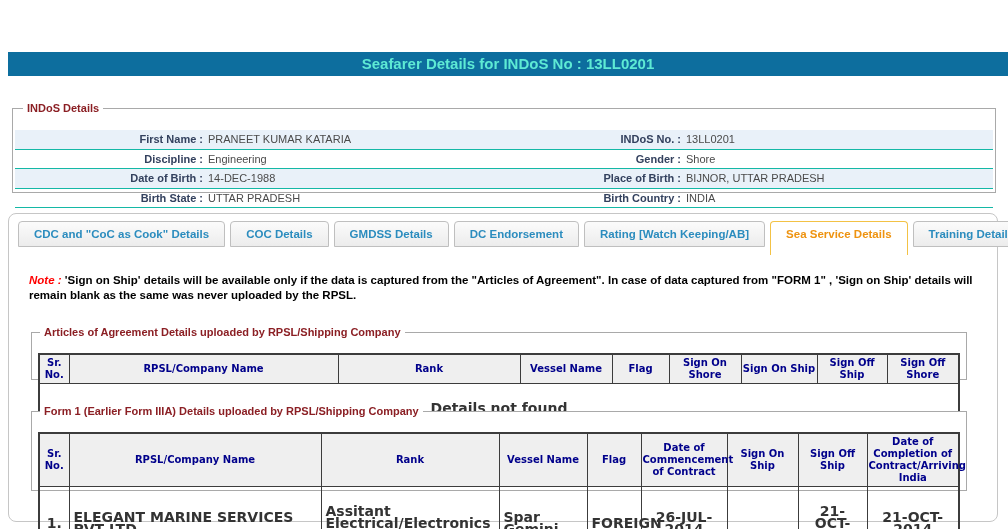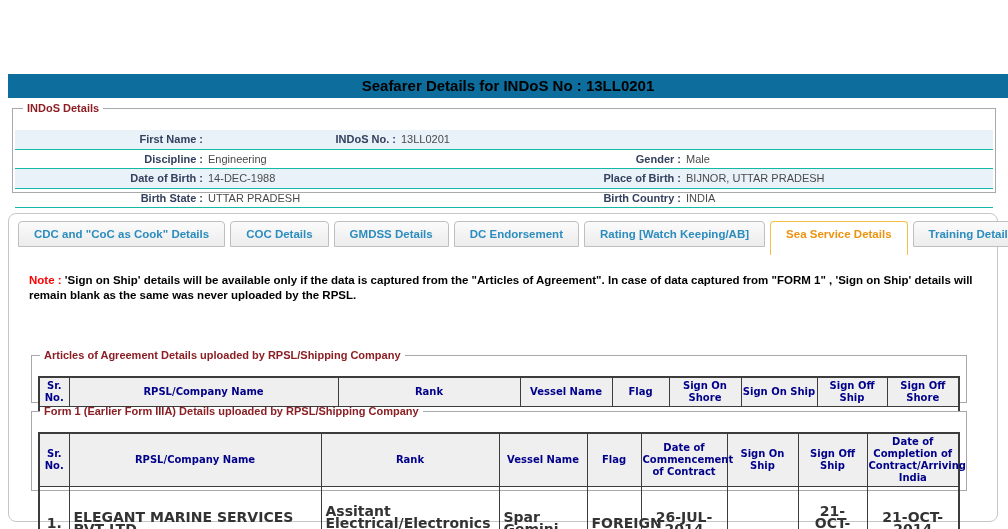--- a/index.html
+++ b/index.html
@@ -1,22 +1,22 @@
 <!DOCTYPE html>
 <html><head>
 <meta charset="utf-8">
 <style>
   * { box-sizing: border-box; margin: 0; padding: 0; }
   html, body { width: 1008px; height: 529px; background: #ffffff; overflow: hidden; }
   body { position: relative; font-family: "Liberation Sans", sans-serif; }
 
   
   .title-bar {
-    position: absolute; left: 8px; top: 74px; width: 1000px; height: 24px;
-    background: #0d6e9e; color: #000000; font-weight: bold; font-size: 15px;
+    position: absolute; left: 8px; top: 52px; width: 1000px; height: 24px;
+    background: #0d6e9e; color: #5eead4; font-weight: bold; font-size: 15px;
     text-align: center; line-height: 24px;
   }
 
   
   fieldset { border: 1px solid #a9a9a9; background: #fff; }
   legend { color: #8b1f24; font-weight: bold; font-size: 11px; margin-left: 8px; padding: 12px 4px; }
 
   .indos-fs { position: absolute; left: 12px; top: 90px; width: 984px; height: 103px; padding: 4px 2px 0 2px; }
   .indos-row { display: flex; height: 19.5px; line-height: 19.5px; font-size: 11px; border-bottom: 1px solid #14b8a6; }
   .indos-row.alt { background: #e9f1f9; }
@@ -43,24 +43,24 @@
   .tab.active {
     height: 34px; background: #ffffff; border: 1px solid #f3c245; border-bottom: none;
     color: #ee9310; z-index: 3;
   }
 
   
   .note {
     position: absolute; top: 59px; left: 20px; width: 950px;
     font-size: 11.5px; font-weight: bold; color: #000; line-height: 14.5px;
   }
-  .note .note-prefix { color: #ff0000; }
+  .note .note-prefix { color: #ff0000; font-style: italic; }
 
   
-  .articles-fs { position: absolute; top: 100px; left: 22px; width: 936px; height: 66px; margin-top: 23px; }
+  .articles-fs { position: absolute; top: 100px; left: 22px; width: 936px; height: 66px; }
   .form1-fs    { position: absolute; top: 179px; left: 22px; width: 936px; height: 98px; }
 
   table.grid {
     width: 920px; margin: 3px auto 0; border-collapse: collapse;
     border: 2px solid #3c3c3c; table-layout: fixed;
     font-family: "DejaVu Sans", sans-serif;
   }
   table.grid th {
     border: 1px solid #3c3c3c; background: #efefef; color: #00008b;
     font-size: 10px; font-weight: bold; text-align: center; padding: 2px 1px; line-height: 12px;
@@ -82,28 +82,29 @@
 </style>
 </head>
 <body>
 
 <div class="title-bar">Seafarer Details for INDoS No : 13LL0201</div>
 
 <fieldset class="indos-fs">
   <legend>INDoS Details</legend>
   <div class="indos-row alt">
     <span class="indos-label l1">First Name :</span>
+    <span class="indos-value v1">PRANEET KUMAR KATARIA</span>
     <span class="indos-label l2">INDoS No. :</span>
     <span class="indos-value v2">13LL0201</span>
   </div>
   <div class="indos-row">
     <span class="indos-label l1">Discipline :</span>
     <span class="indos-value v1">Engineering</span>
     <span class="indos-label l2">Gender :</span>
-    <span class="indos-value v2">Male</span>
+    <span class="indos-value v2">Shore</span>
   </div>
   <div class="indos-row alt">
     <span class="indos-label l1">Date of Birth :</span>
     <span class="indos-value v1">14-DEC-1988</span>
     <span class="indos-label l2">Place of Birth :</span>
     <span class="indos-value v2">BIJNOR, UTTAR PRADESH</span>
   </div>
   <div class="indos-row">
     <span class="indos-label l1">Birth State :</span>
     <span class="indos-value v1">UTTAR PRADESH</span>

